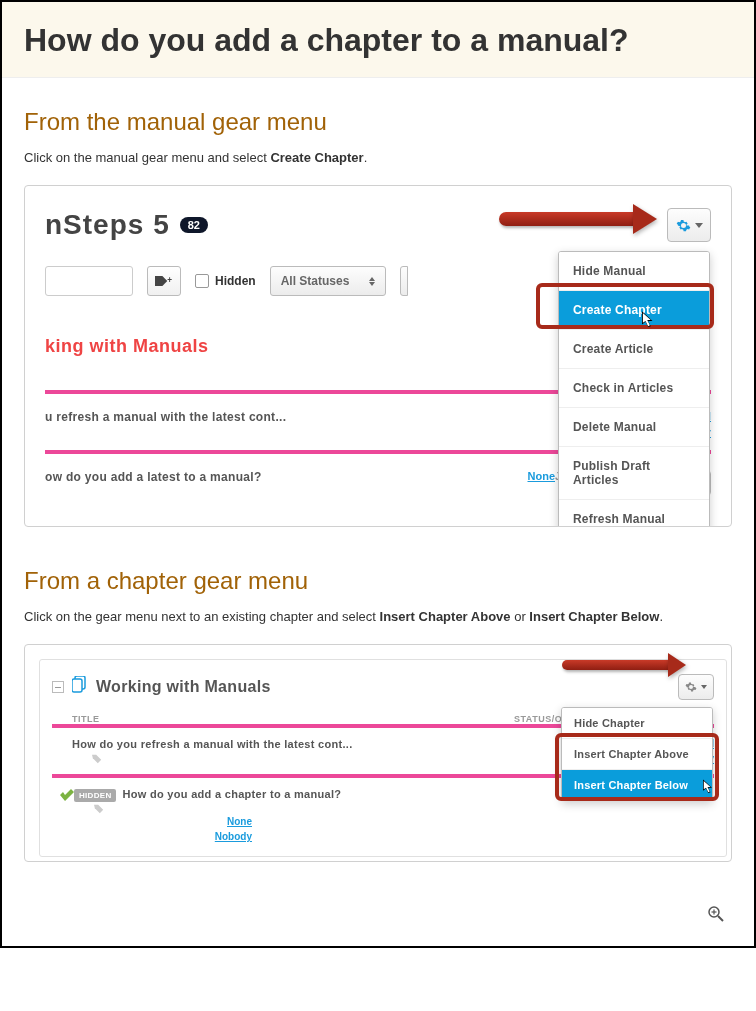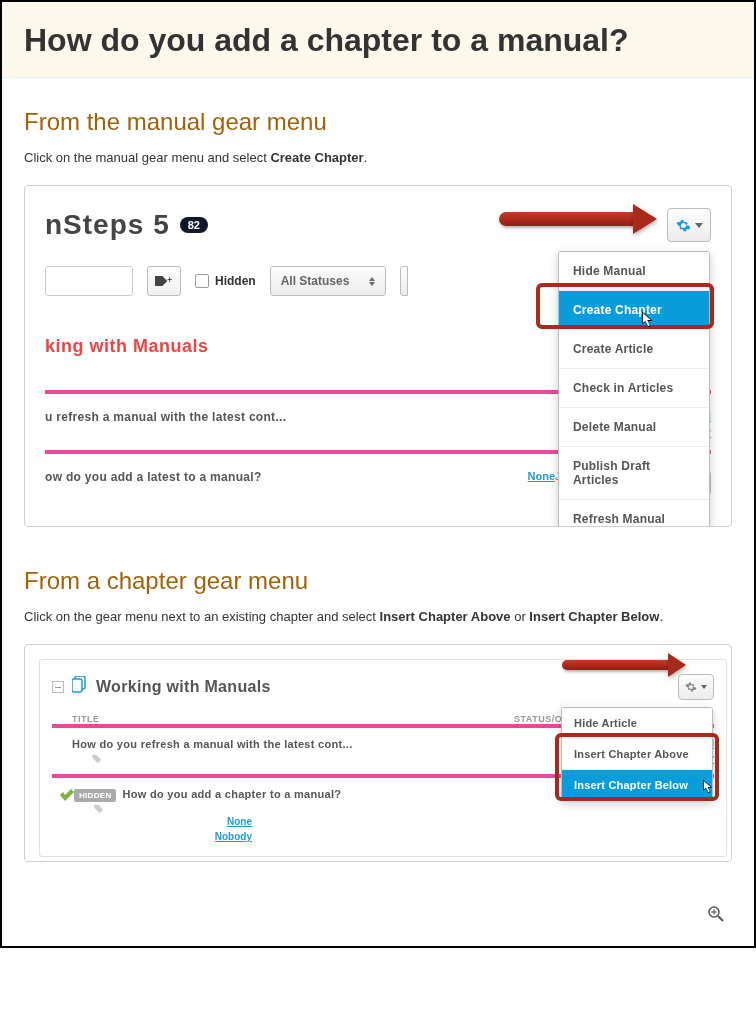--- a/index.html
+++ b/index.html
@@ -322,21 +322,21 @@
 
         <div class="gear-btn small" style="margin-left:auto;">
           <span class="gear-icon">
             <svg viewBox="0 0 24 24" fill="#888">
                 <path d="M12 8a4 4 0 100 8 4 4 0 000-8zm9 4a7 7 0 01-.1 1.2l2 1.6-2 3.4-2.4-.8a7 7 0 01-2 1.2l-.4 2.5h-4l-.4-2.5a7 7 0 01-2-1.2l-2.4.8-2-3.4 2-1.6A7 7 0 013 12a7 7 0 01.1-1.2l-2-1.6 2-3.4 2.4.8a7 7 0 012-1.2L7.9 3h4l.4 2.5a7 7 0 012 1.2l2.4-.8 2 3.4-2 1.6c.1.4.1.8.1 1.1z"></path>
               </svg>
           </span>
           <span class="caret"></span>
 
           <div class="menu2">
-            <div class="menu-item">Hide Article</div>
+            <div class="menu-item">Hide Chapter</div>
             <div class="menu-item">Insert Chapter Above</div>
             <div class="menu-item hl">Insert Chapter Below</div>
 
           </div>
           <div class="red-box" style="right:-6px; top:58px; width:164px; height:68px;"></div>
           <svg class="cursor" style="right:-2px; top:104px; width:12px; height:16px;" viewBox="0 0 16 20">
             <path fill="#000" d="M0 0 L0 15 L4 12 L7 18 L10 17 L7 11 L12 11 Z"></path>
             <path fill="#fff" d="M1 2 L1 13 L4 11 L7 17 L9 16 L6 10 L10 10 Z"></path>
           </svg>
         </div>

